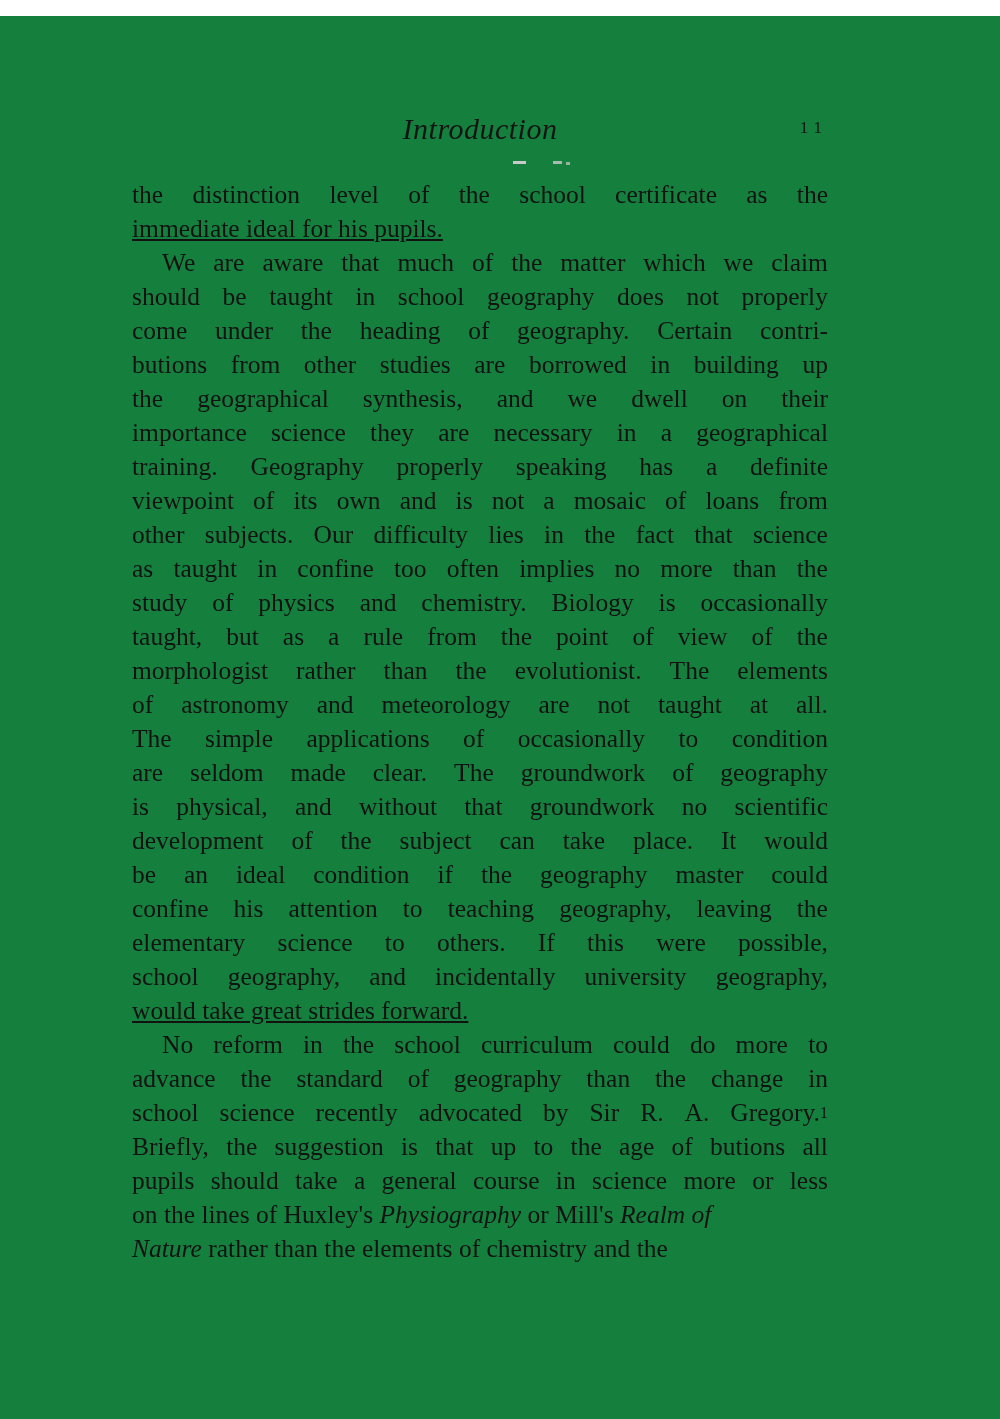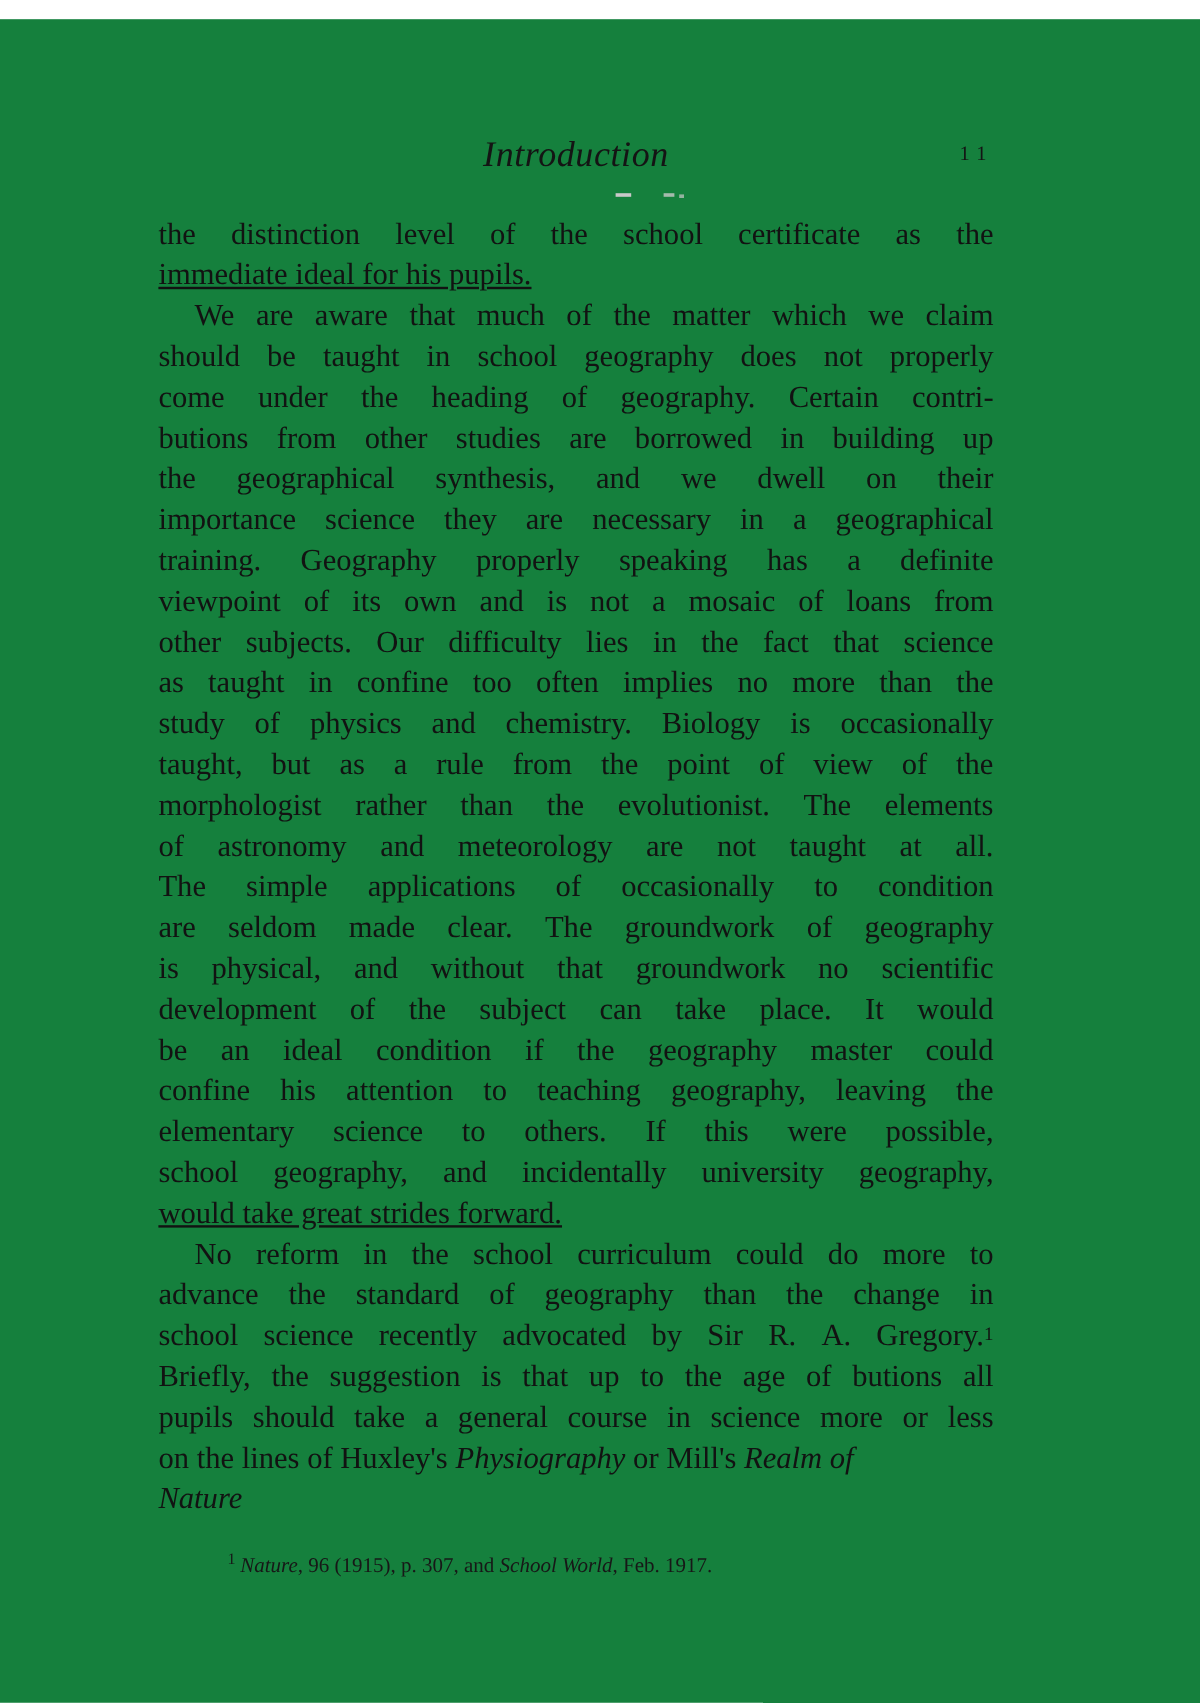--- a/index.html
+++ b/index.html
@@ -175,23 +175,20 @@
       <div class="line justify"><span class="w">advance</span><span class="w">the</span><span class="w">standard</span><span class="w">of</span><span class="w">geography</span><span class="w">than</span><span class="w">the</span><span class="w">change</span><span class="w">in</span></div>
       <div class="line justify">
         <span style="display: flex; flex: 1 1 0%; justify-content: space-between;"><span class="w">school</span><span class="w">science</span><span class="w">recently</span><span class="w">advocated</span><span class="w">by</span><span class="w">Sir</span><span class="w">R.</span><span class="w">A.</span><span class="w">Gregory.</span></span><sup class="fnmark">1</sup>
       </div>
       <div class="line justify"><span class="w">Briefly,</span><span class="w">the</span><span class="w">suggestion</span><span class="w">is</span><span class="w">that</span><span class="w">up</span><span class="w">to</span><span class="w">the</span><span class="w">age</span><span class="w">of</span><span class="w">butions</span><span class="w">all</span></div>
       <div class="line justify"><span class="w">pupils</span><span class="w">should</span><span class="w">take</span><span class="w">a</span><span class="w">general</span><span class="w">course</span><span class="w">in</span><span class="w">science</span><span class="w">more</span><span class="w">or</span><span class="w">less</span></div>
       <div class="line ragged">
         <span>on the lines of Huxley's </span><span class="ital">Physiography</span><span> or Mill's </span><span class="ital">Realm of</span>
       </div>
       <div class="line ragged">
-        <span class="ital">Nature</span>
+        <span class="ital">Nature</span><span> rather than the elements of chemistry and the</span>
       </div>
     </div>
 
   </div>
 
-  <div class="footnote">
-    <span class="fn-num">1</span><span class="ital">Nature</span><span>, 96 (1915), p. 307, and </span><span class="ital">School World</span><span>, Feb. 1917.</span>
-  </div>
 
 </div>
 
 </body></html>

